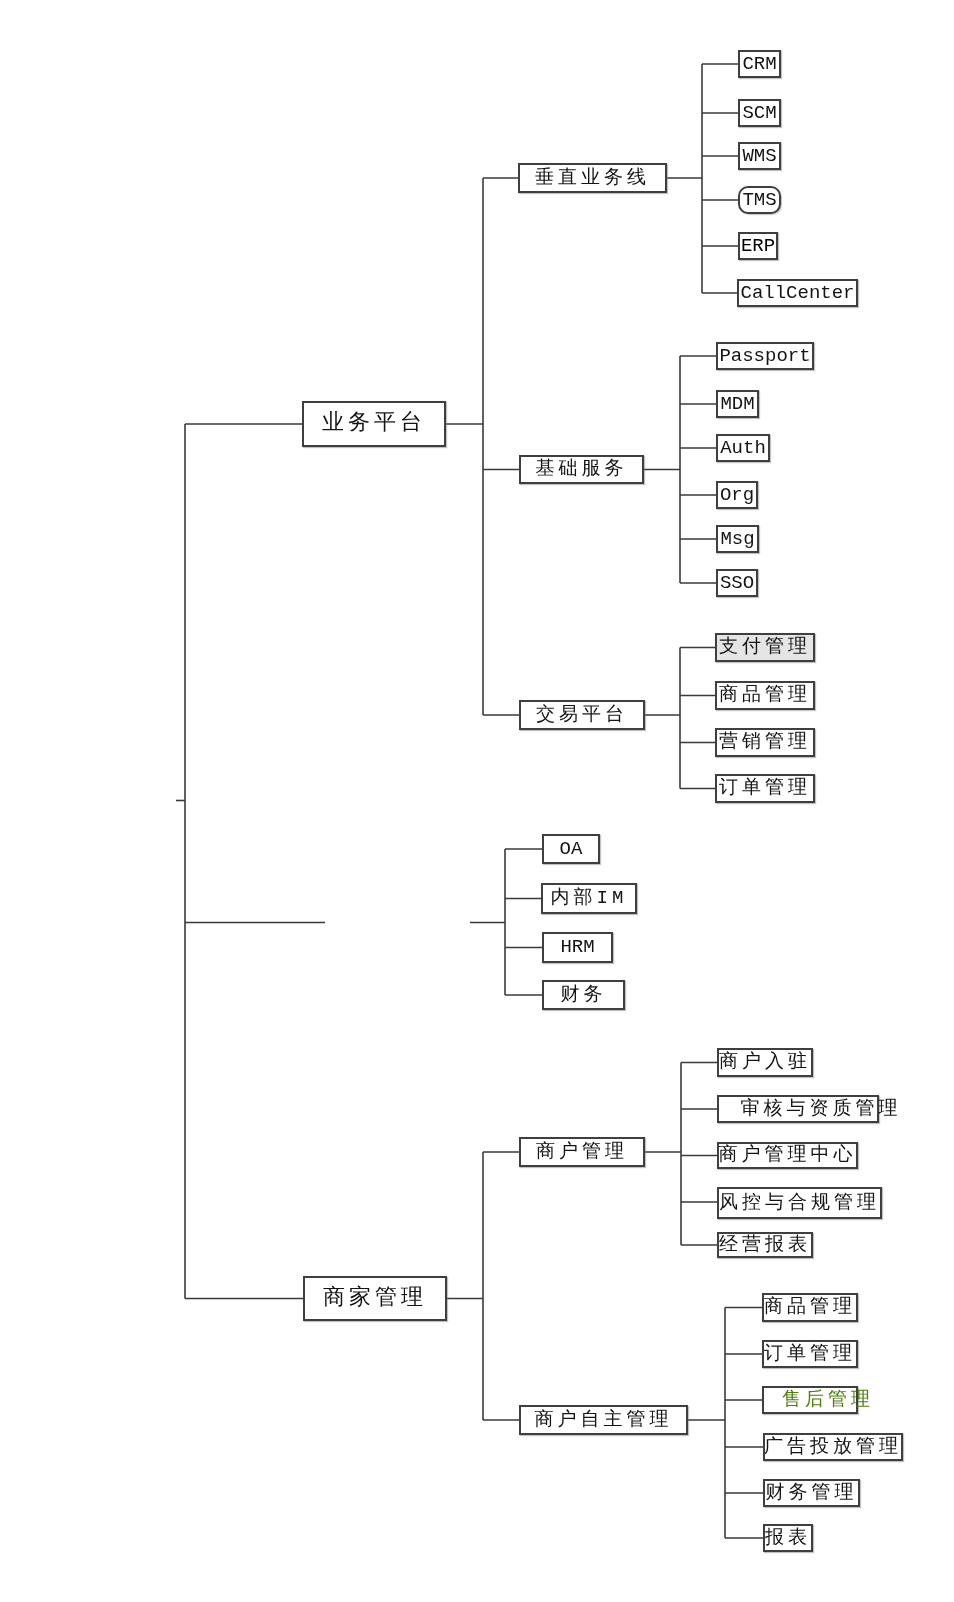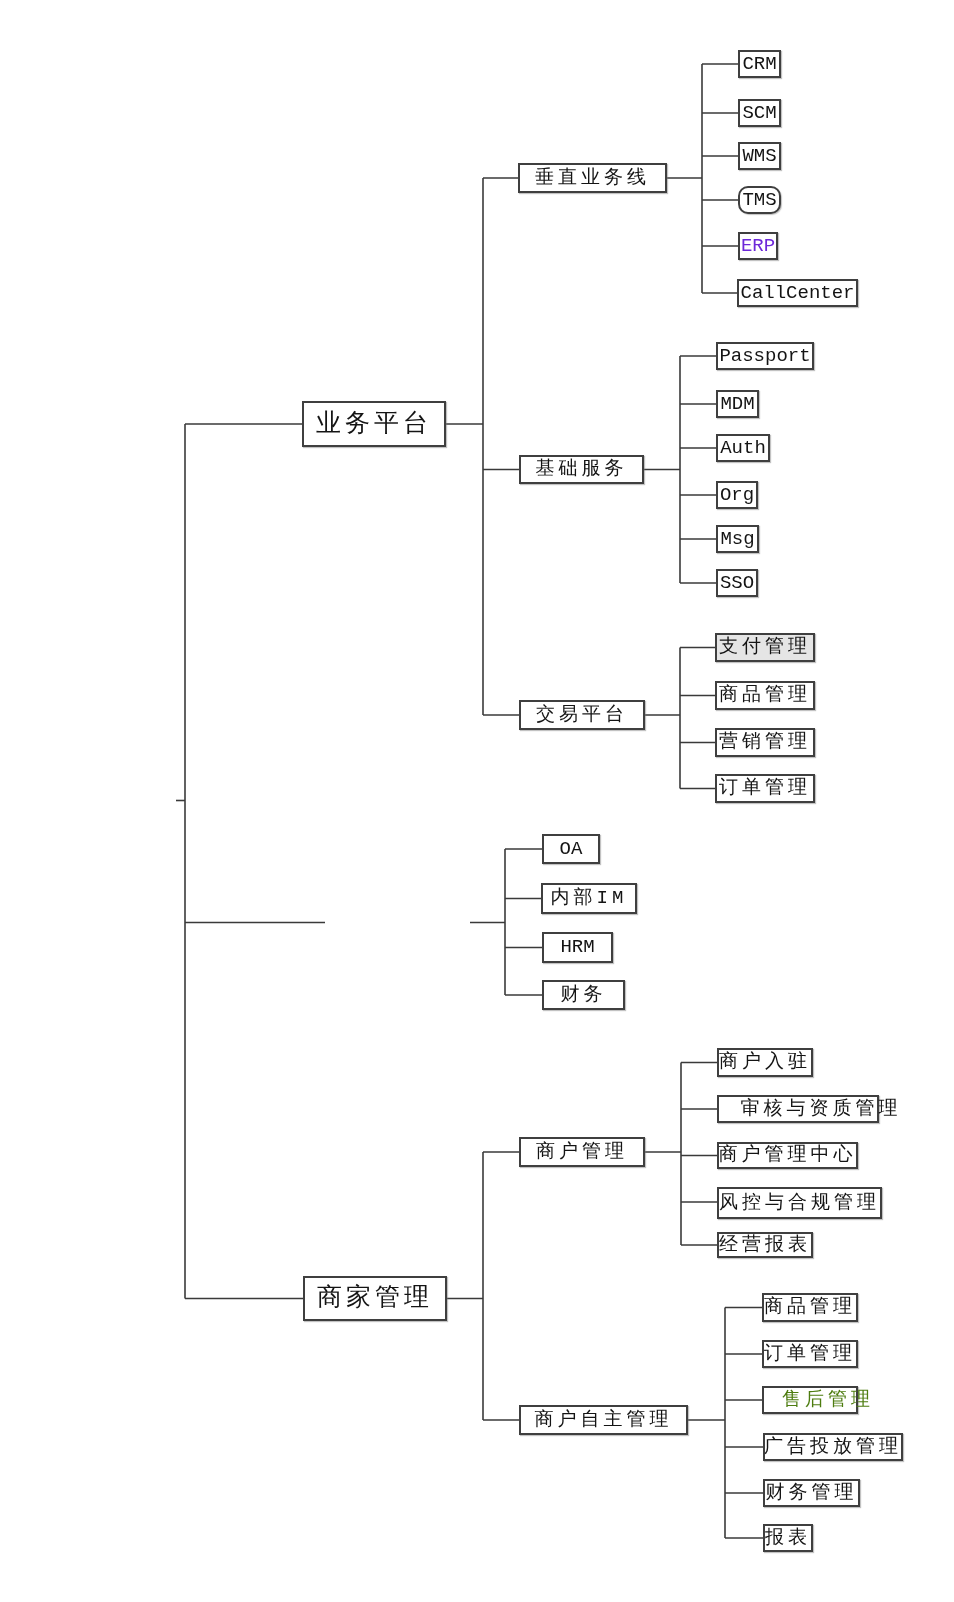--- a/index.html
+++ b/index.html
@@ -32,21 +32,21 @@
     align-items: center;
     justify-content: center;
     white-space: nowrap;
     color: #141414;
     overflow: visible;
   }
   .node .lbl {
     display: block;
     line-height: 1;
   }
-  .node.lvl0 .lbl, .node.lvl1 .lbl { font-size: 25px; }
+  .node.lvl0 .lbl, .node.lvl1 .lbl { font-size: 22px; }
   .node.lvl2 .lbl, .node.lvl3 .lbl { font-size: 19px; }
 </style>
 </head>
 <body>
 
 <div class="stage">
   <svg class="connector-layer" viewBox="0 0 954 1602" width="954" height="1602" xmlns="http://www.w3.org/2000/svg">
       <line x1="176" y1="800.5" x2="185" y2="800.5" stroke="#3a3a3a" stroke-width="1.6"></line>
       <line x1="185" y1="424" x2="302" y2="424" stroke="#3a3a3a" stroke-width="1.6"></line>
       <line x1="446" y1="424" x2="483" y2="424" stroke="#3a3a3a" stroke-width="1.6"></line>
@@ -118,21 +118,21 @@
     <div class="node lvl3" style="left: 738px; top: 99px; width: 43px; height: 28px; border-color: rgb(63, 63, 63); background: rgb(255, 255, 255);">
       <span class="lbl" style="color: rgb(20, 20, 20);">SCM</span>
     </div>
     <div class="node lvl3" style="left: 738px; top: 142px; width: 43px; height: 28px; border-color: rgb(63, 63, 63); background: rgb(255, 255, 255);">
       <span class="lbl" style="color: rgb(20, 20, 20);">WMS</span>
     </div>
     <div class="node lvl3" style="left: 738px; top: 186px; width: 43px; height: 28px; border-color: rgb(63, 63, 63); background: rgb(255, 255, 255); border-radius: 10px;">
       <span class="lbl" style="color: rgb(20, 20, 20);">TMS</span>
     </div>
     <div class="node lvl3" style="left: 738px; top: 232px; width: 40px; height: 28px; border-color: rgb(63, 63, 63); background: rgb(255, 255, 255);">
-      <span class="lbl" style="color: #6d28d9;">ERP</span>
+      <span class="lbl" style="color: #000000;">ERP</span>
     </div>
     <div class="node lvl3" style="left: 737px; top: 279px; width: 121px; height: 28px; border-color: rgb(63, 63, 63); background: rgb(255, 255, 255);">
       <span class="lbl" style="color: rgb(20, 20, 20);">CallCenter</span>
     </div>
     <div class="node lvl2" style="left: 519px; top: 455px; width: 125px; height: 29px; border-color: rgb(63, 63, 63); background: rgb(255, 255, 255);">
       <span class="lbl" style="color: rgb(20, 20, 20); letter-spacing: 4px;">基础服务</span>
     </div>
     <div class="node lvl3" style="left: 716px; top: 342px; width: 98px; height: 28px; border-color: rgb(63, 63, 63); background: rgb(255, 255, 255);">
       <span class="lbl" style="color: rgb(20, 20, 20);">Passport</span>
     </div>

